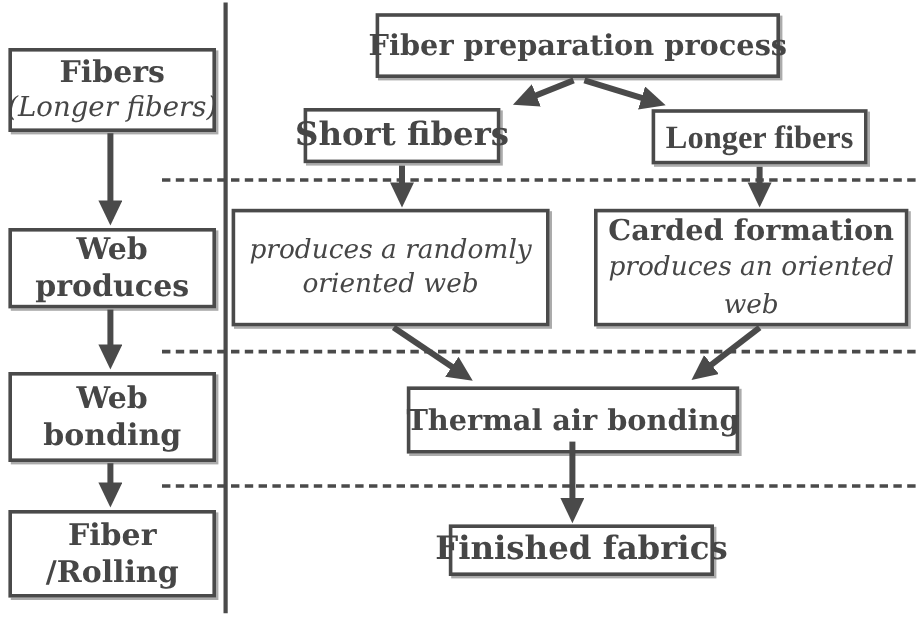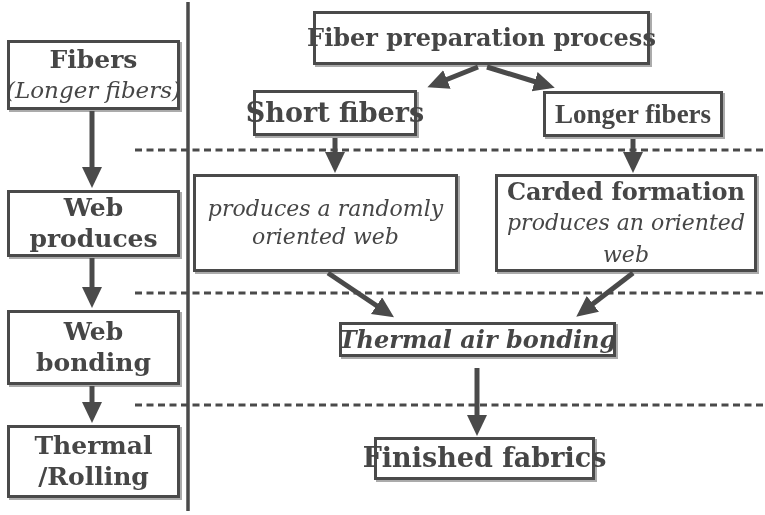--- a/index.html
+++ b/index.html
@@ -58,21 +58,21 @@
     <div class="t t25">Web</div>
     <div class="t t25">produces</div>
   </div>
 
   <div class="box" style="left:7px; top:310px; width:173px; height:75px;">
     <div class="t t25">Web</div>
     <div class="t t25">bonding</div>
   </div>
 
   <div class="box" style="left:7px; top:425px; width:173px; height:73px;">
-    <div class="t t25">Thermal</div>
+    <div class="t t25">Fiber</div>
     <div class="t t25">/Rolling</div>
   </div>
 
   <div class="box" style="left:313px; top:11px; width:337px; height:54px;">
     <div class="t t24">Fiber preparation process</div>
   </div>
 
   <div class="box" style="left:253px; top:90px; width:164px; height:46px;">
     <div class="t t23">Short fibers</div>
   </div>
@@ -85,21 +85,21 @@
     <div class="it it22">produces a randomly</div>
     <div class="it it22">oriented web</div>
   </div>
 
   <div class="box" style="left:495px; top:174px; width:262px; height:98px;justify-content:space-between;">
     <div class="t t24">Carded formation</div>
     <div class="it it22">produces an oriented</div>
     <div class="it it22">web</div>
   </div>
 
-  <div class="box" style="left:339px; top:322px; width:277px; height:35px;font-style:italic;">
+  <div class="box" style="left:339px; top:322px; width:277px; height:56px;">
     <div class="t t24">Thermal air bonding</div>
   </div>
 
   <div class="box" style="left:374px; top:437px; width:221px; height:43px;">
     <div class="t t23">Finished fabrics</div>
   </div>
 
   <svg class="overlay" viewBox="0 0 765 515">
     <defs>
       <marker id="ah" markerUnits="userSpaceOnUse" markerWidth="24" markerHeight="22" refX="15" refY="10" orient="auto">

